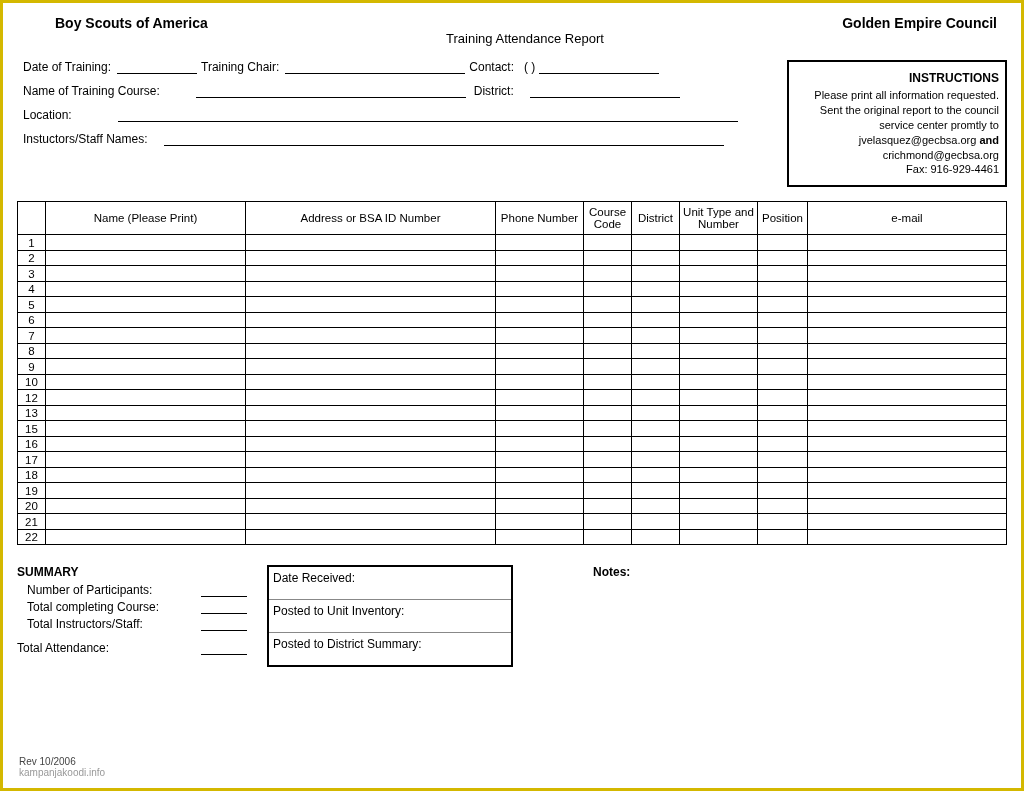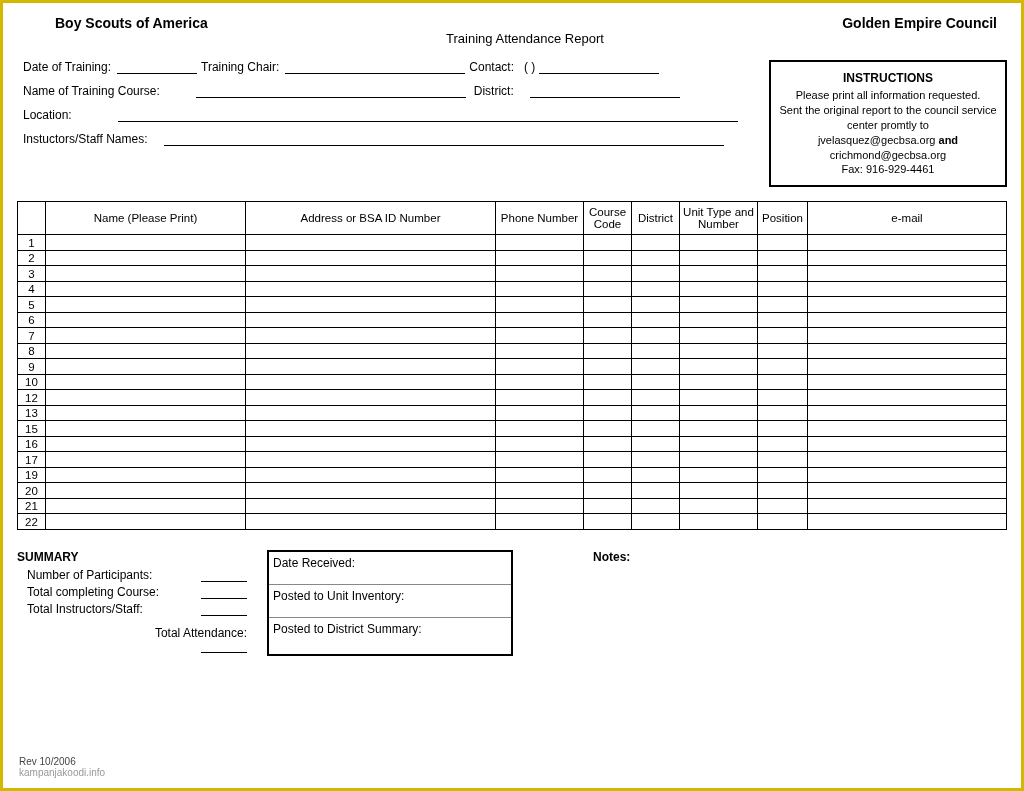--- a/index.html
+++ b/index.html
@@ -19,23 +19,23 @@
   .header .center { font-size: 13px; text-align: center; flex: 1; padding-top: 16px; }
   .header .right { font-weight: bold; font-size: 14px; text-align: right; padding-right: 10px; }
 
   .meta-area { display: flex; gap: 20px; margin-bottom: 14px; }
   .meta-left { flex: 1; margin-left: 6px; }
   .meta-row { display: flex; align-items: flex-end; margin-bottom: 10px; font-size: 12px; }
   .meta-row label { margin-right: 6px; white-space: nowrap; }
   .ul { border-bottom: 1px solid #000; display: inline-block; min-height: 14px; }
   .instructions {
     border: 2px solid #000;
-    width: 238px;
+    width: 220px;
     padding: 8px 6px;
-    text-align: center;
+    text-align: right;
     font-size: 11px;
     line-height: 1.35;
   }
   .instructions .ititle { font-weight: bold; margin-bottom: 2px; font-size: 12px; }
 
   table.grid { border-collapse: collapse; width: 100%; table-layout: fixed; }
   table.grid th, table.grid td { border: 1px solid #000; font-size: 11.5px; text-align: center; vertical-align: middle; }
   table.grid th { font-weight: normal; padding: 4px 2px; }
   table.grid td { height: 15.5px; }
   col.cnum { width: 28px; }
@@ -46,21 +46,21 @@
   col.cdist { width: 48px; }
   col.cunit { width: 78px; }
   col.cpos { width: 50px; }
   col.cemail { }
 
   .bottom { display: flex; gap: 20px; margin-top: 20px; }
   .summary { width: 230px; font-size: 12px; }
   .summary .stitle { font-weight: bold; margin-bottom: 4px; }
   .summary .srow { display: flex; justify-content: space-between; align-items: flex-end; padding-left: 10px; margin-bottom: 3px; }
   .summary .srow .sline { border-bottom: 1px solid #000; width: 46px; height: 13px; }
-  .summary .srow.nopad { padding-left: 0; margin-top: 10px; flex-direction: column; }
+  .summary .srow.nopad { padding-left: 0; margin-top: 10px; }
   .receipt {
     border: 2px solid #000;
     width: 246px;
     font-size: 12px;
   }
   .receipt .rline { padding: 4px 6px 14px 4px; border-bottom: 1px solid #888; }
   .receipt .rline:last-child { border-bottom: none; }
   .notes { font-weight: bold; font-size: 12px; padding-left: 60px; }
 
   .footer { position: absolute; bottom: 10px; left: 16px; font-size: 10px; color: #999; }
@@ -299,20 +299,31 @@
         <td></td>
         <td></td>
         <td></td>
         <td></td>
         <td></td>
         <td></td>
         <td></td>
         <td></td>
       </tr>
       <tr>
+        <td>18</td>
+        <td></td>
+        <td></td>
+        <td></td>
+        <td></td>
+        <td></td>
+        <td></td>
+        <td></td>
+        <td></td>
+      </tr>
+      <tr>
         <td>19</td>
         <td></td>
         <td></td>
         <td></td>
         <td></td>
         <td></td>
         <td></td>
         <td></td>
         <td></td>
       </tr>

